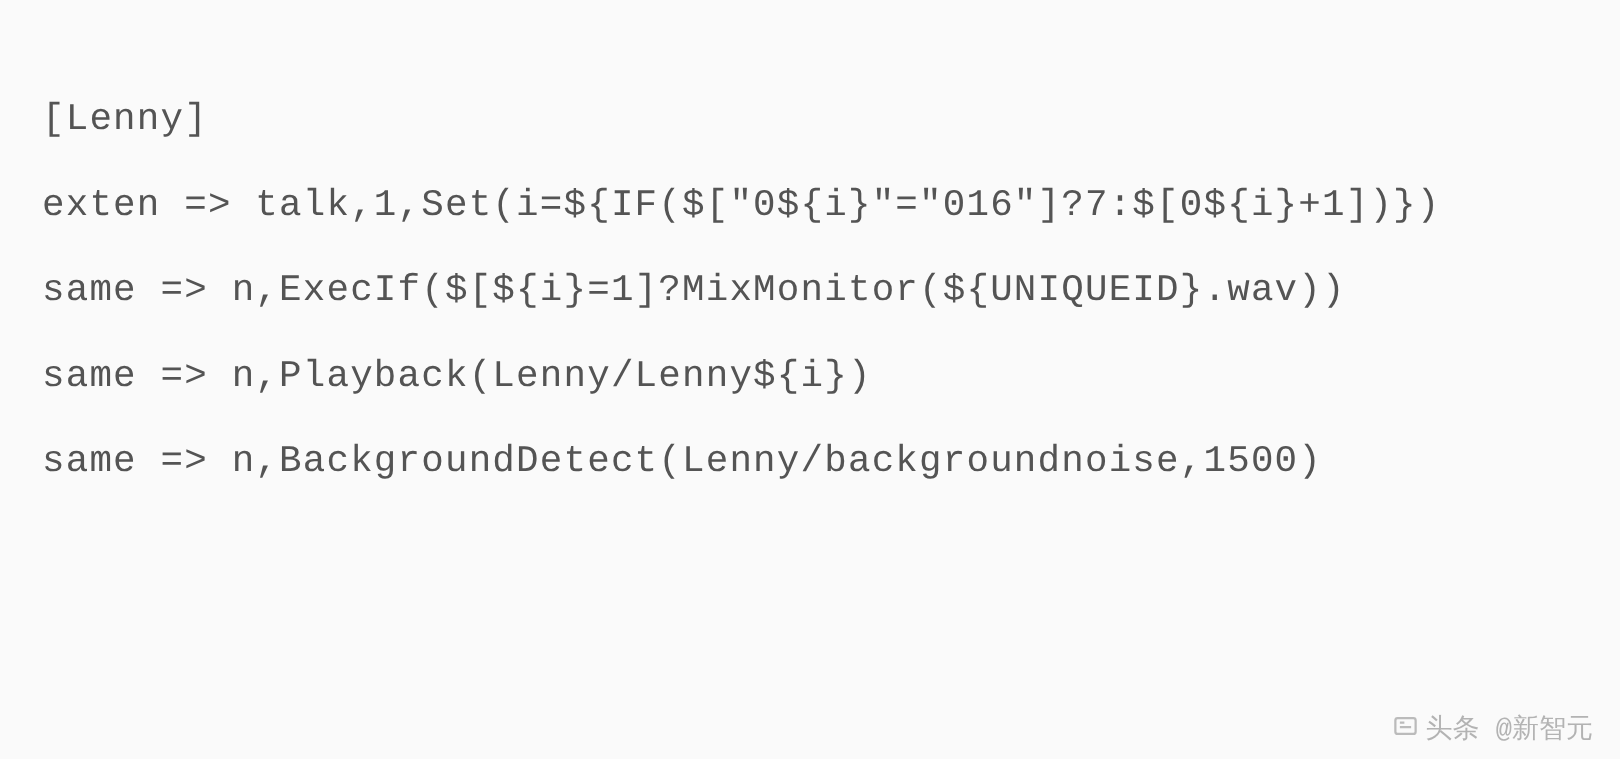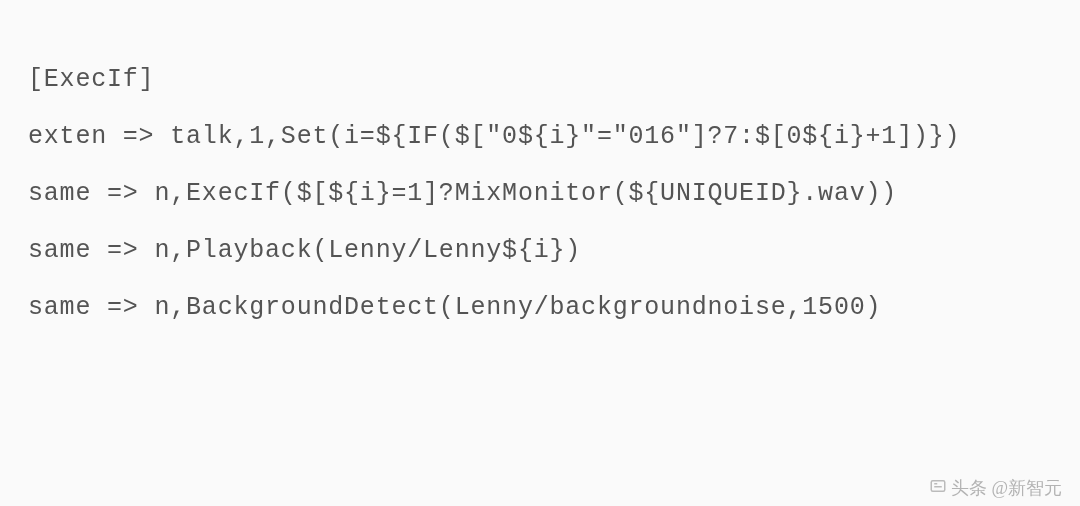--- a/index.html
+++ b/index.html
@@ -21,40 +21,40 @@
     letter-spacing: 0.8px;
     color: #545454;
     white-space: pre-wrap;
     word-break: break-all;
     position: relative;
   }
   .watermark {
     position: absolute;
     right: 18px;
     bottom: 8px;
-    font-family: Liberation Serif, serif;
+    font-family: Liberation Mono, monospace;
     font-size: 18px;
     color: rgba(120,120,120,0.55);
     letter-spacing: 0;
     line-height: 1;
     white-space: nowrap;
     display: flex;
     align-items: center;
     gap: 4px;
   }
   .watermark svg {
     width: 18px;
     height: 18px;
     opacity: 0.55;
   }
 </style>
 </head>
 <body>
 
-<pre class="code-block"><span>[ExecIf]</span>
+<pre class="code-block"><span>[Lenny]</span>
 <span>exten =&gt; talk,1,Set(i=${IF($["0${i}"="016"]?7:$[0${i}+1])})</span>
 <span>same =&gt; n,ExecIf($[${i}=1]?MixMonitor(${UNIQUEID}.wav))</span>
 <span>same =&gt; n,Playback(Lenny/Lenny${i})</span>
 <span>same =&gt; n,BackgroundDetect(Lenny/backgroundnoise,1500)</span></pre>
 
 <div class="watermark">
   <span>
     <svg viewBox="0 0 24 24" fill="none" stroke="#888" stroke-width="2">
       <rect x="3" y="5" width="18" height="14" rx="2"></rect>
       <path d="M7 9h4M7 13h10"></path>

